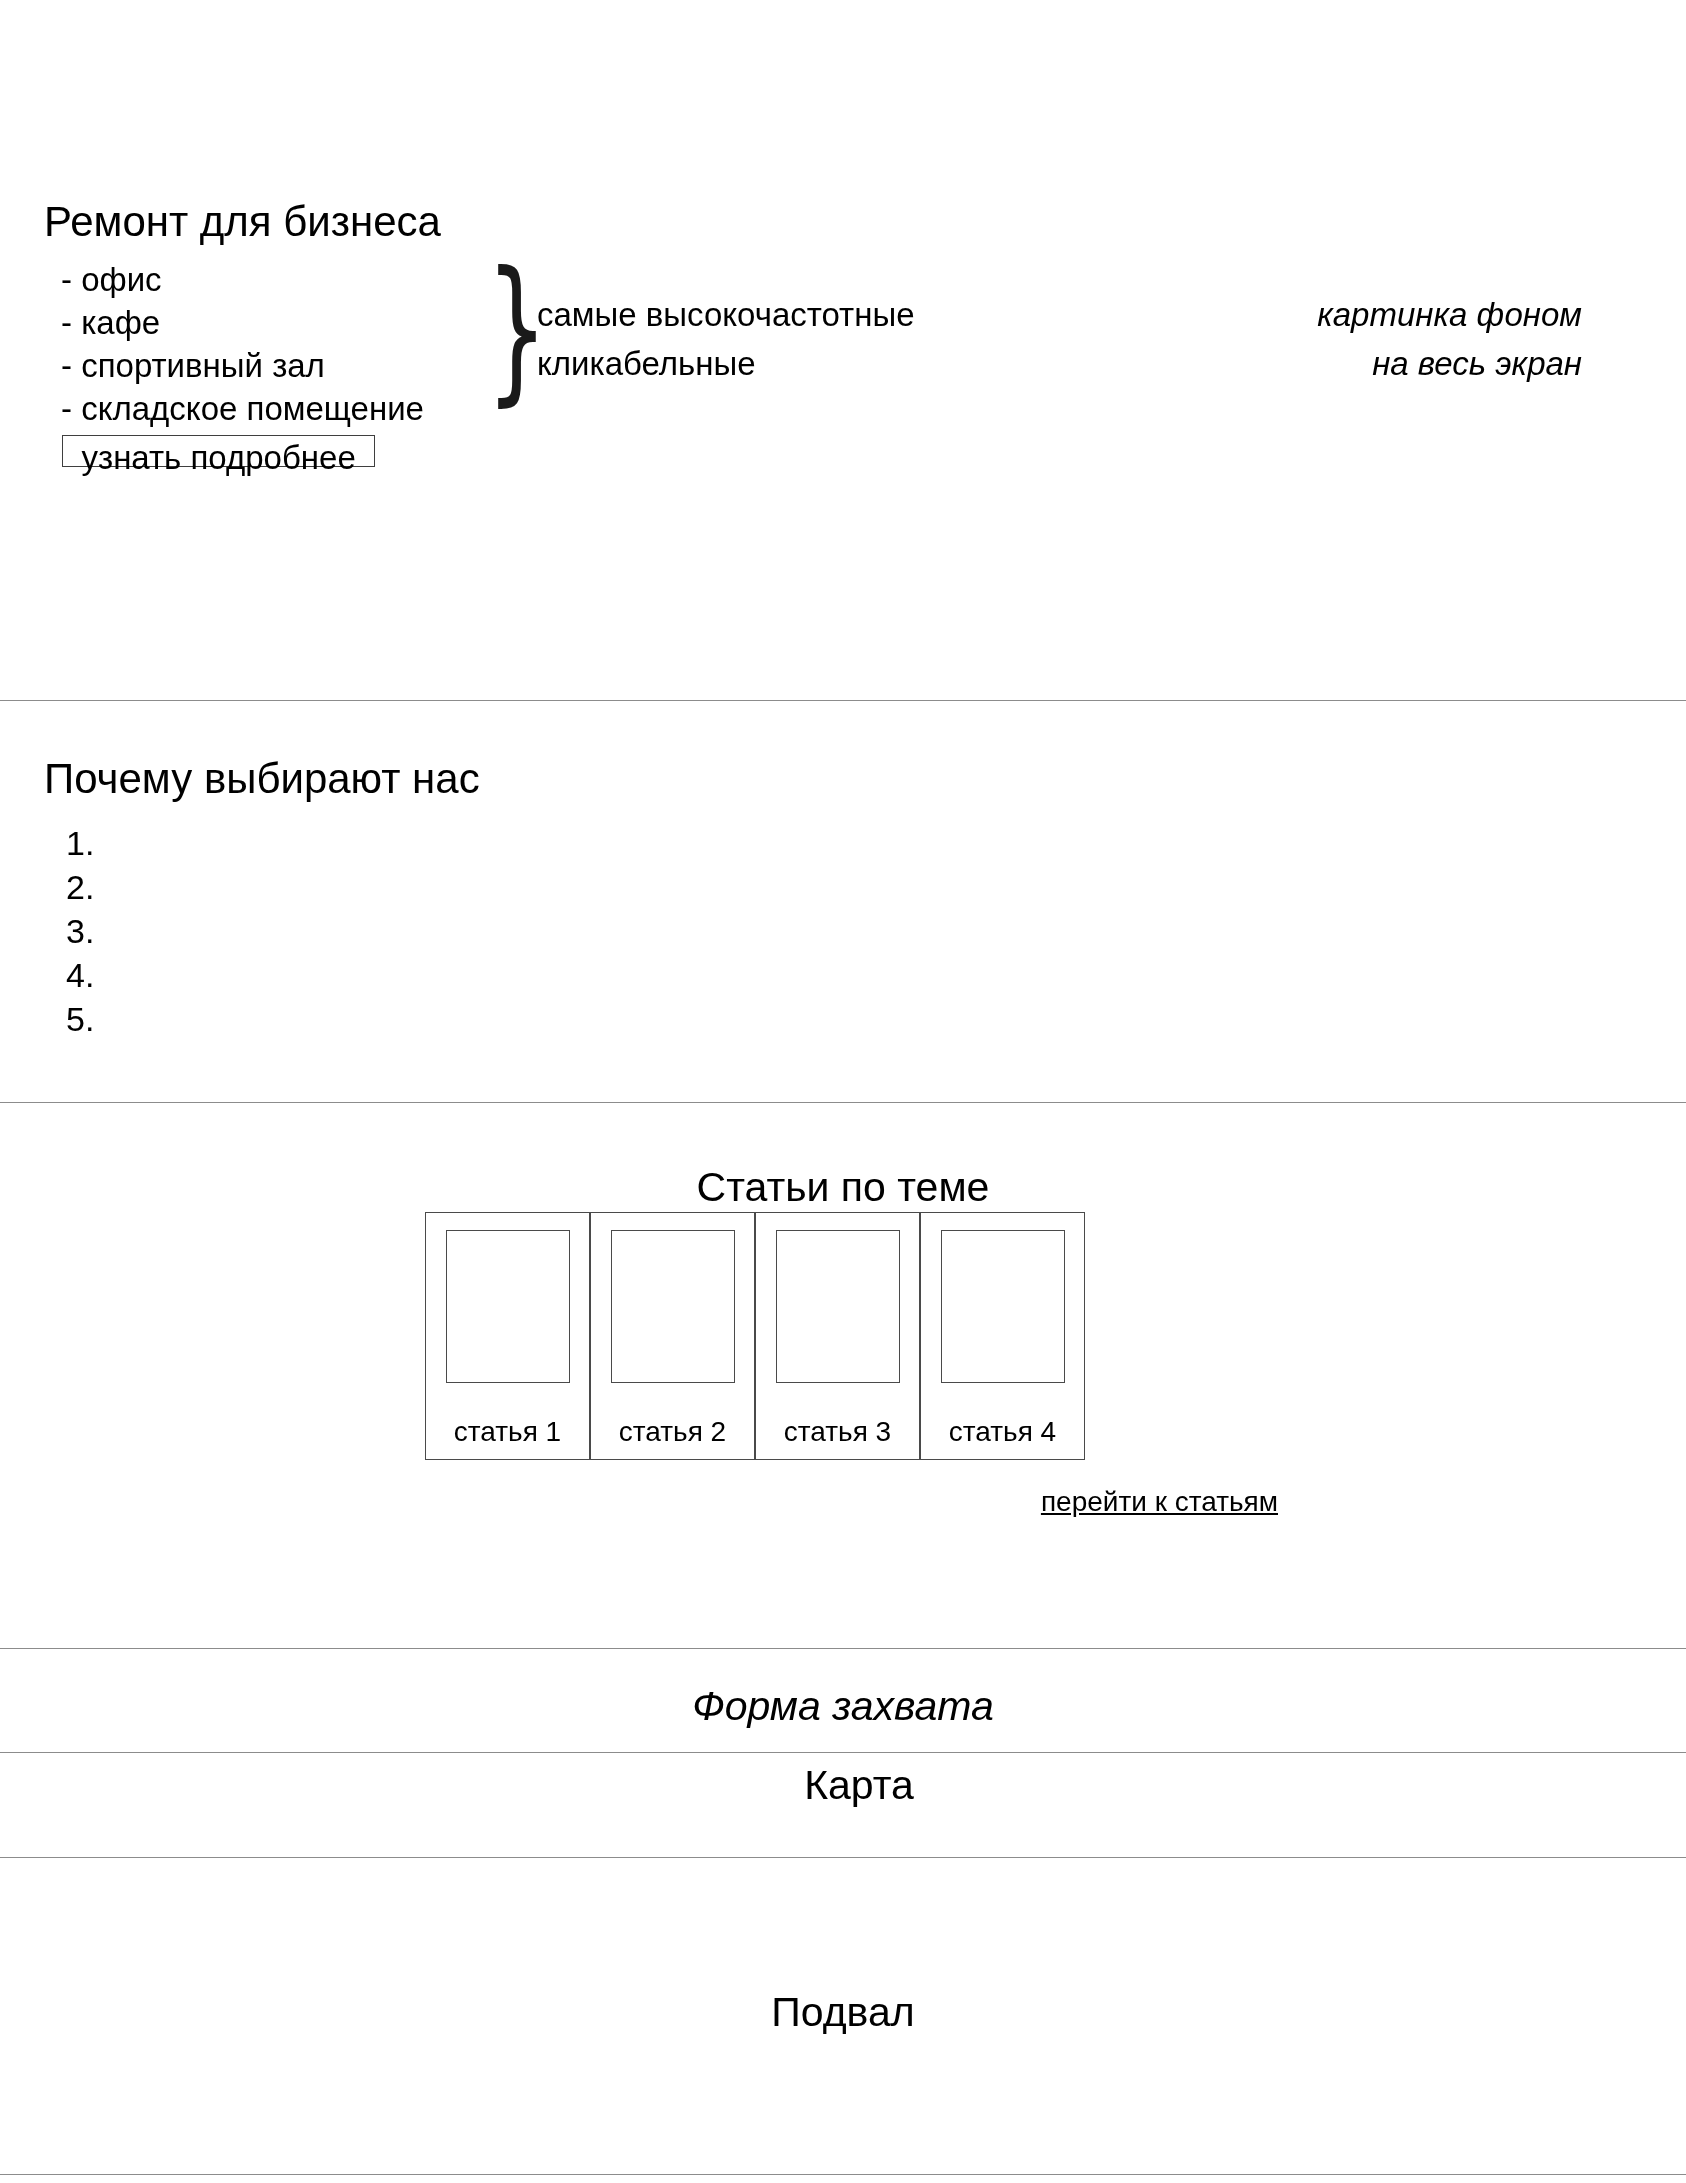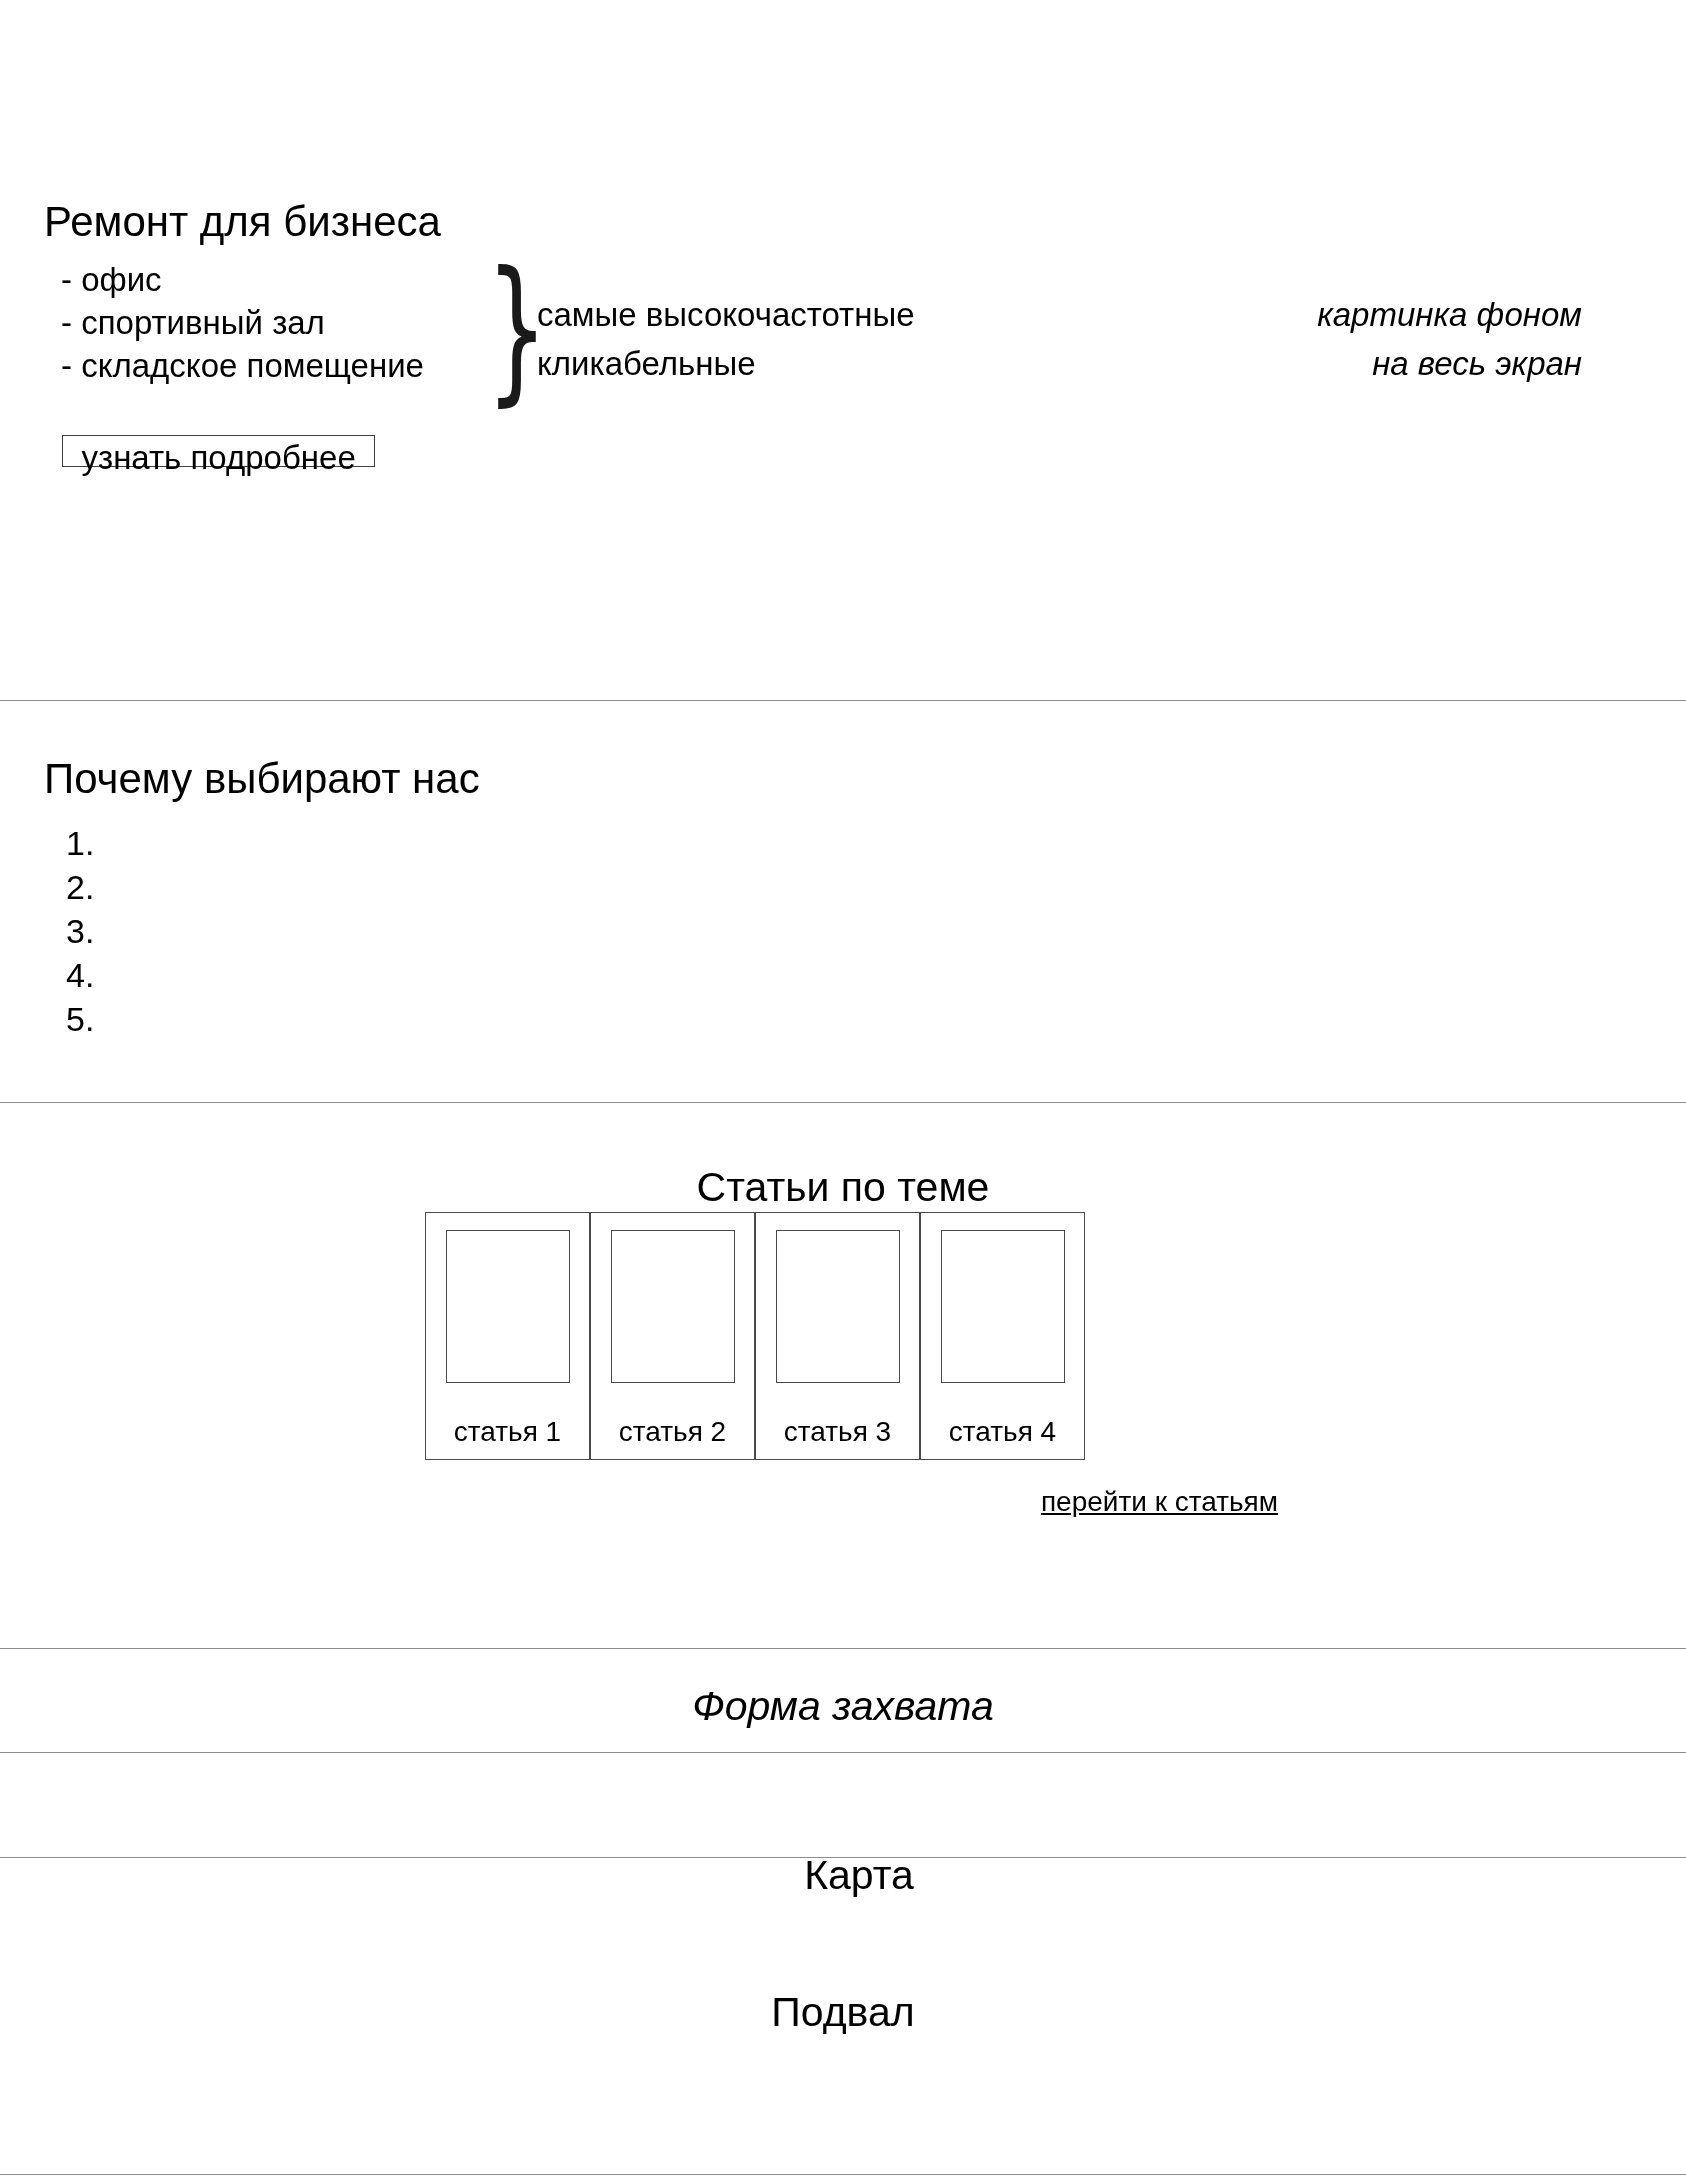--- a/index.html
+++ b/index.html
@@ -135,33 +135,34 @@
   }
   
   .strip-title {
     position:absolute;
     left:0; width:1686px;
     text-align:center;
     font-size:41px;
     font-weight:400;
   }
   .form-title   { top:1683px;font-style:italic; }
-  .map-title    { top:1852px;padding-left:32px; }
+  .map-title    { top:1762px;padding-left:32px; }
   .footer-title { top:1989px; }
 </style>
 </head>
 <body>
 
 <div class="page">
 
   <section>
     <h1 class="hero-title">Ремонт для бизнеса</h1>
 
     <ul class="hero-list">
       <li>- офис</li>
+      <li>- кафе</li>
       <li>- спортивный зал</li>
       <li>- складское помещение</li>
     </ul>
 
     <div class="brace">}</div>
 
     <div class="hero-annotation">
       <div>самые высокочастотные</div>
       <div>кликабельные</div>
     </div>

